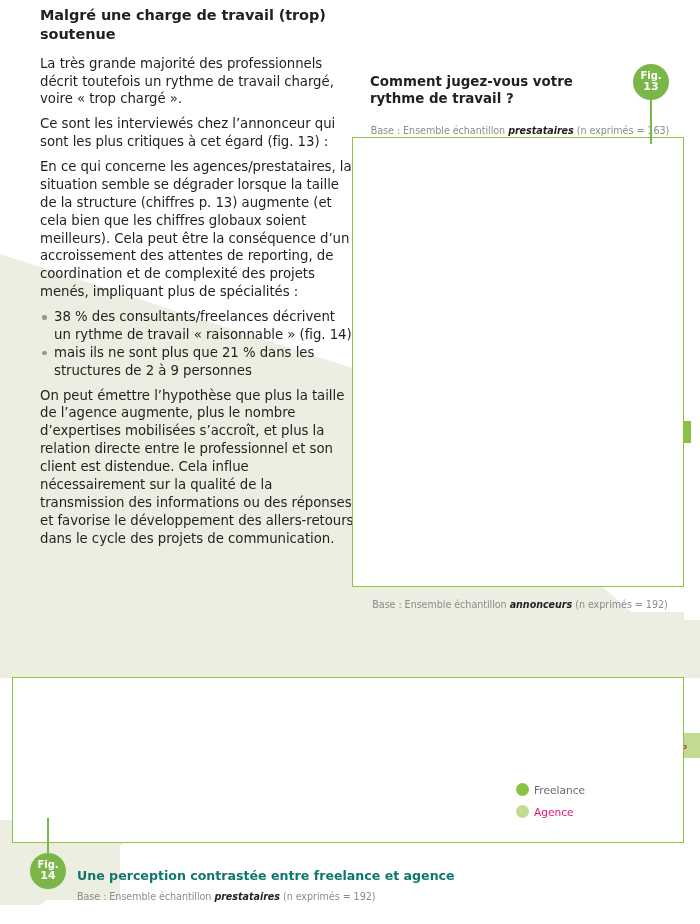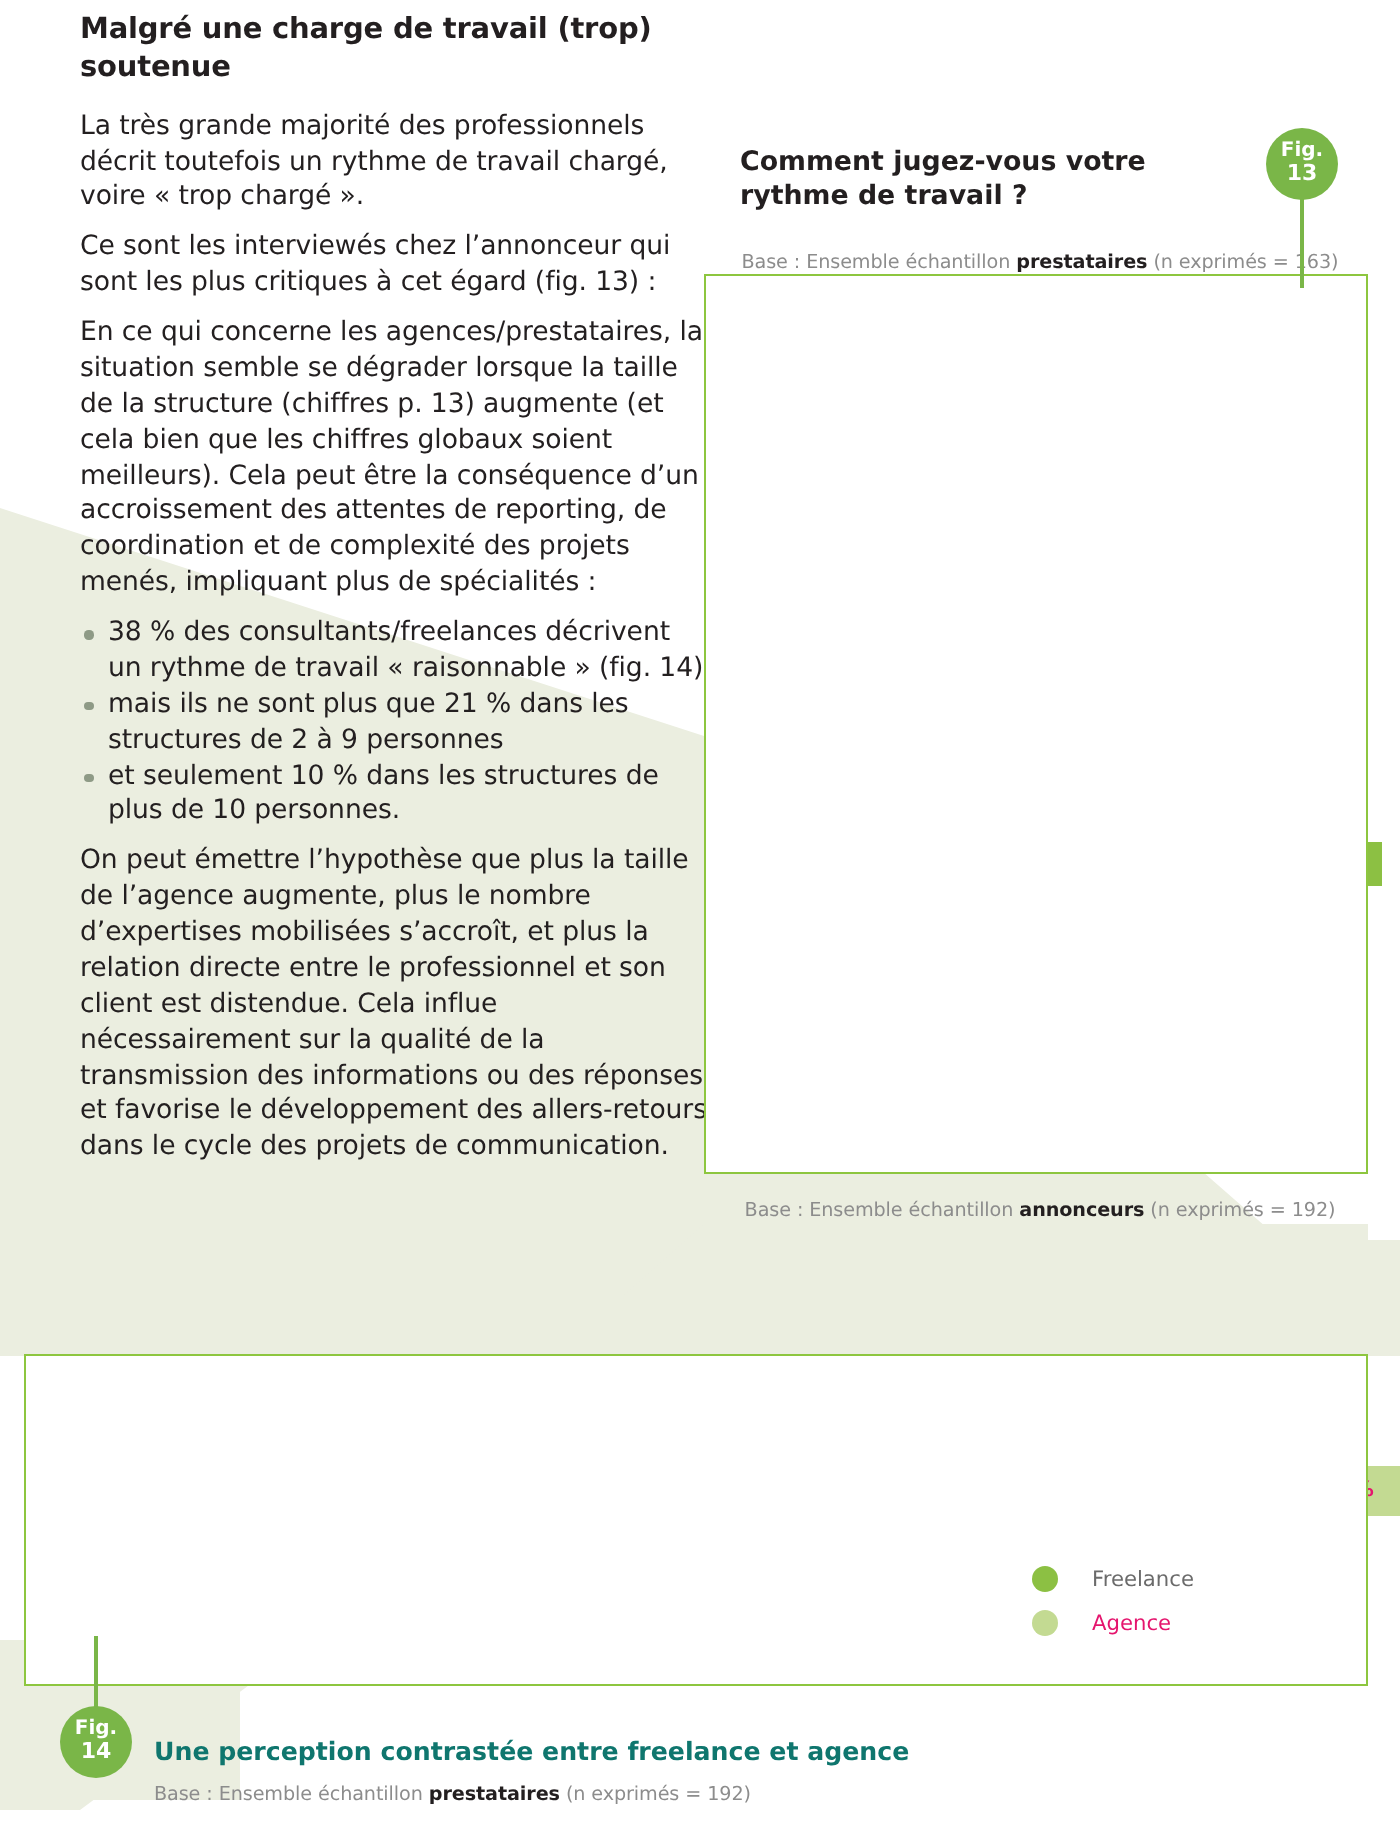--- a/index.html
+++ b/index.html
@@ -57,21 +57,21 @@
 
   #badge13 { left:633px; top:64px; width:36px; height:36px; z-index:6; }
   #badge13stem {
     position:absolute; left:650px; top:96px; width:2px; height:48px;
     background:#7ab648; z-index:5;
   }
 
   .basenote {
     font-size:9.6px; color:#8c8c8c; letter-spacing:-0.05px;
   }
-  .basenote b { color:#231f20; font-weight:bold; }
+  .basenote b { color:#231f20; font-weight:bold;font-style:italic; }
 
   #base13 { position:absolute; left:370px; top:119px; width:300px;
             text-align:center; z-index:4; }
   #base13b { position:absolute; left:360px; top:593px; width:320px;
             text-align:center; z-index:4; }
 
   .panel {
     position:absolute; border:1.6px solid #8dc63f; background:#ffffff;
     z-index:3;
   }
@@ -113,21 +113,21 @@
   #badge14stem {
     position:absolute; left:47px; top:818px; width:2px; height:42px;
     background:#7ab648; z-index:5;
   }
   #fig14cap { position:absolute; left:77px; top:868px; z-index:6; }
   #fig14cap .t {
     font-size:12.6px; font-weight:bold; color:#0f766e; margin-bottom:2px;
   }
   .legend { position:absolute; z-index:5; }
   .legrow {
-    display:flex; align-items:center; gap:17px; margin-bottom:9px;
+    display:flex; align-items:center; gap:5px; margin-bottom:9px;
   }
   .legdot { width:13px; height:13px; border-radius:50%; }
   .legtxt { font-size:10.6px; }
   .bar2 { position:absolute; height:25px; display:flex; align-items:center; }
   .bar2 .v {
     font-size:10.4px; font-weight:bold; position:absolute; white-space:nowrap;
   }
 </style>
 </head>
 <body>
@@ -146,21 +146,20 @@
 
   <div class="para">La très grande majorité des professionnels décrit toutefois un rythme de travail chargé, voire « trop chargé ».</div>
   <div class="para">Ce sont les interviewés chez l’annonceur qui sont les plus critiques à cet égard (fig. 13) :</div>
 
 
   <div class="para">En ce qui concerne les agences/prestataires, la situation semble se dégrader lorsque la taille de la structure (chiffres p. 13) augmente (et cela bien que les chiffres globaux soient meilleurs). Cela peut être la conséquence d’un accroissement des attentes de reporting, de coordination et de complexité des projets menés, impliquant plus de spécialités :</div>
 
   <ul class="bl">
     <li><span>38 % des consultants/freelances décrivent un rythme de travail « raisonnable » (fig. 14)</span></li>
     <li><span>mais ils ne sont plus que 21 % dans les structures de 2 à 9 personnes</span></li>
-    <li><span>et seulement 10 % dans les structures de plus de 10 personnes.</span></li>
   </ul>
 
   <div class="para">On peut émettre l’hypothèse que plus la taille de l’agence augmente, plus le nombre d’expertises mobilisées s’accroît, et plus la relation directe entre le professionnel et son client est distendue. Cela influe nécessairement sur la qualité de la transmission des informations ou des réponses et favorise le développement des allers-retours dans le cycle des projets de communication.</div>
 </div>
 
 <div class="fig13-head">
   <div class="q">Comment jugez-vous votre rythme de travail ?</div>
 </div>
 
 <div id="badge13stem"></div>

